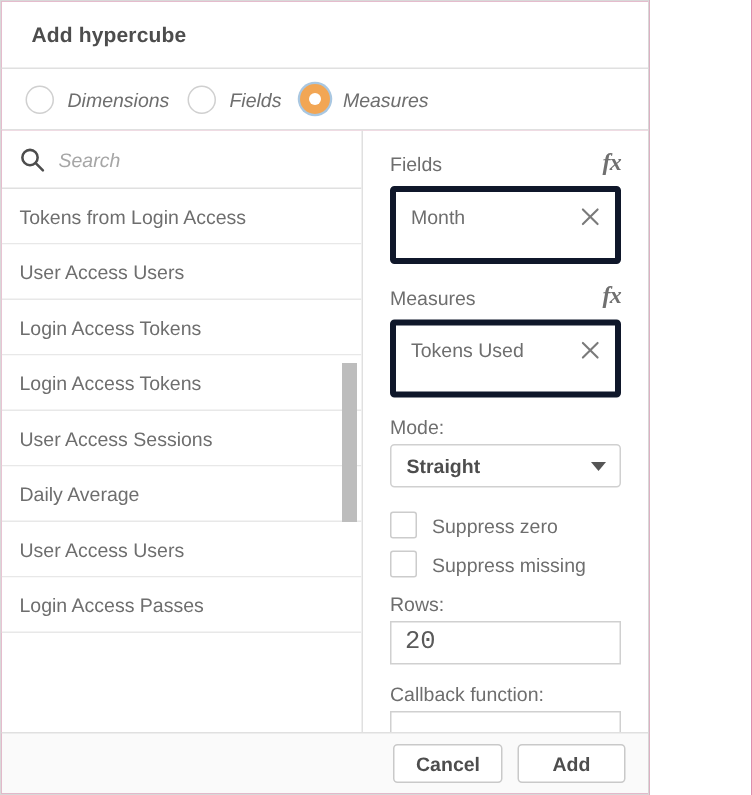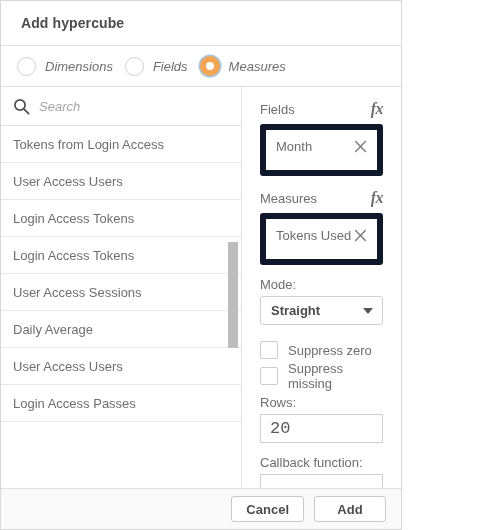--- a/index.html
+++ b/index.html
@@ -12,21 +12,21 @@
     height: 530px;
     background: #ffffff;
     font-family: "Liberation Sans", sans-serif;
     font-size: 13px;
     color: #595959;
     overflow: hidden;
   }
 
   .dialog {
     position: relative;
-    width: 402px;
+    width: 433px;
     height: 530px;
     box-sizing: border-box;
     border: 1px solid #d8d8d8;
     background: #be185d;
     display: flex;
     flex-direction: column;
   }
 
   
   .titlebar {
@@ -214,21 +214,21 @@
     font-style: italic;
     font-weight: bold;
     font-size: 16px;
     color: #707070;
     cursor: pointer;
     line-height: 1;
     letter-spacing: -0.5px;
   }
   .drop-box {
     box-sizing: border-box;
-    border: 6px solid #0f172a;
+    border: 4px solid #0f172a;
     border-radius: 3px;
     background: #ffffff;
     height: 52px;
     padding: 7px 10px 0 10px;
     margin-bottom: 12px;
   }
   .token-row {
     display: flex;
     align-items: center;
     justify-content: space-between;

